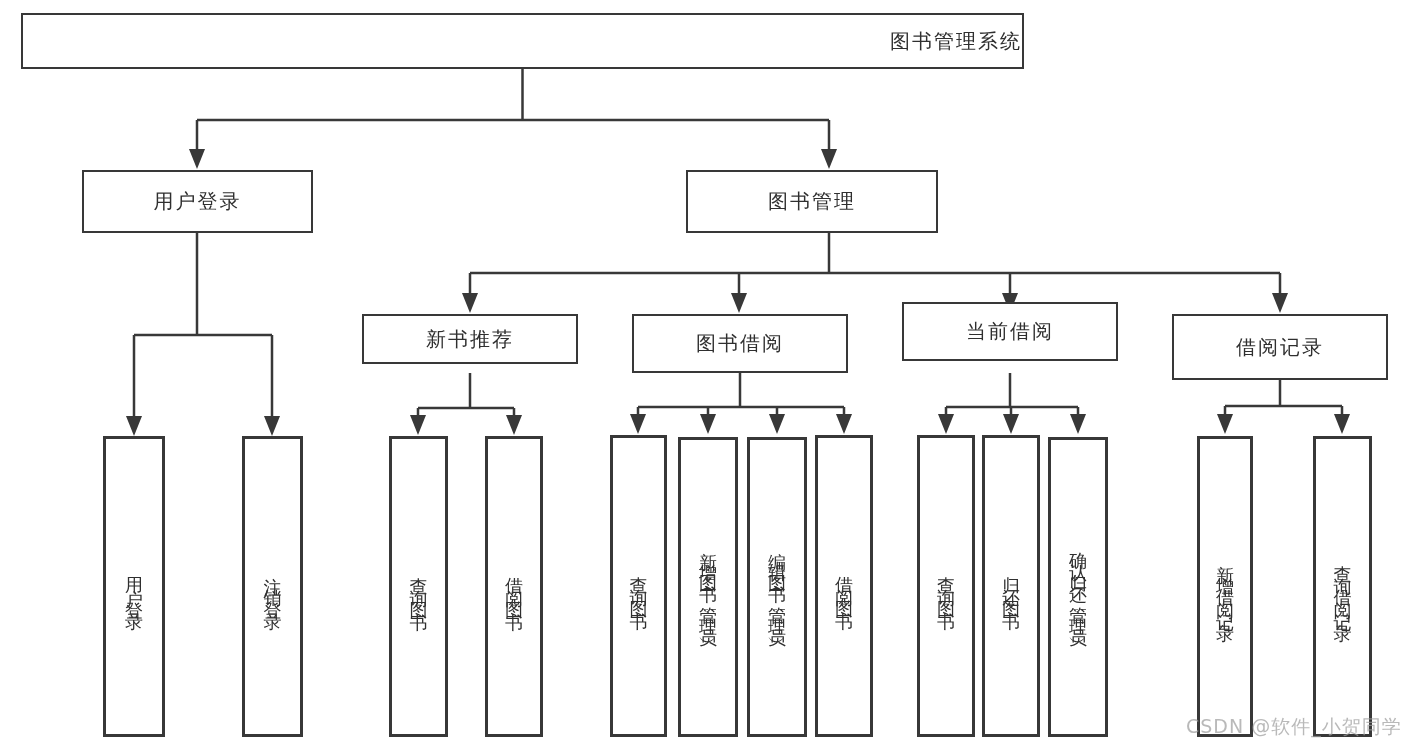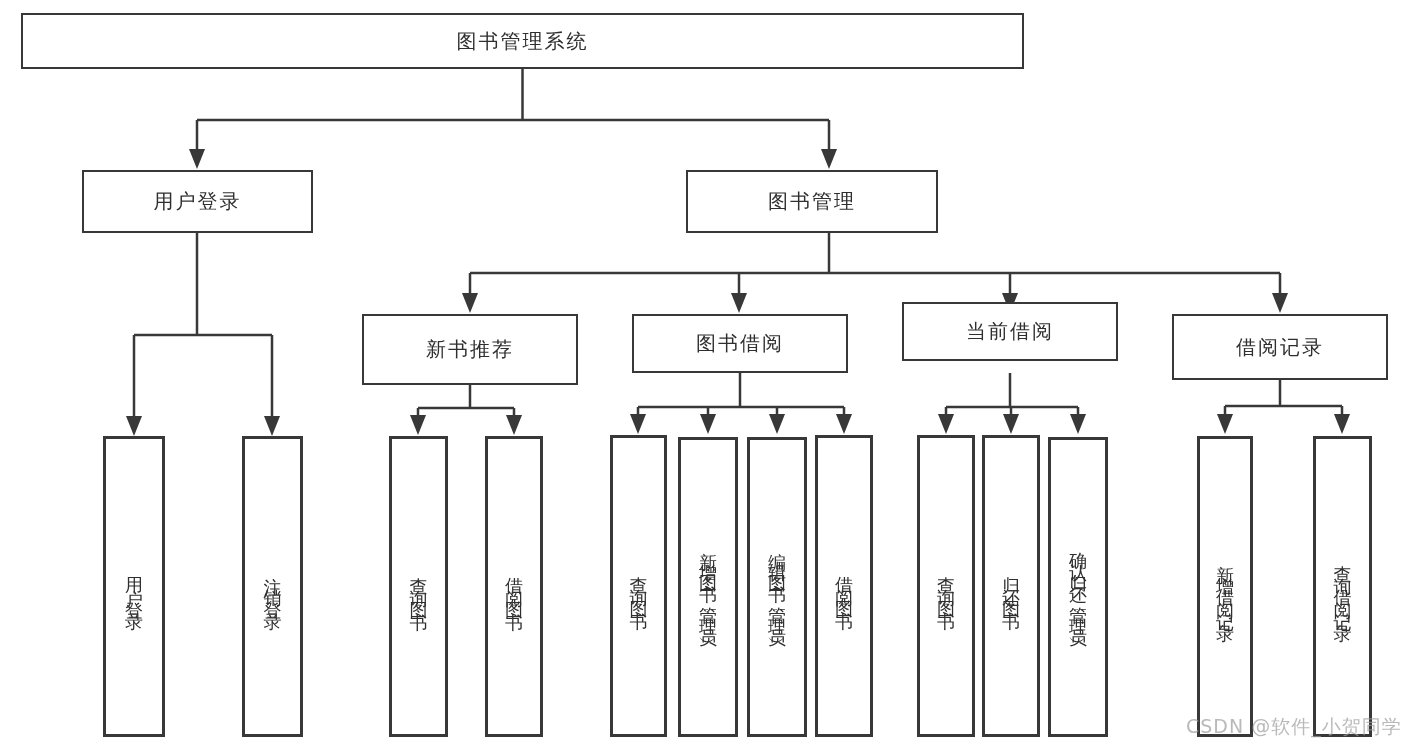--- a/index.html
+++ b/index.html
@@ -98,32 +98,32 @@
 
       <polygon points="938,414 954,414 946,434"></polygon>
       <polygon points="1003,414 1019,414 1011,434"></polygon>
       <polygon points="1070,414 1086,414 1078,434"></polygon>
 
       <polygon points="1217,414 1233,414 1225,434"></polygon>
       <polygon points="1334,414 1350,414 1342,434"></polygon>
     </g>
   </svg>
 
-  <div class="box" style="left:21px; top:13px; width:1003px; height:56px;">
+  <div class="box" style="left:21px; top:13px; width:1003px; height:56px;justify-content:flex-end;">
     <span>图书管理系统</span>
   </div>
 
   <div class="box" style="left:82px; top:170px; width:231px; height:63px;">
     <span>用户登录</span>
   </div>
   <div class="box" style="left:686px; top:170px; width:252px; height:63px;">
     <span>图书管理</span>
   </div>
 
-  <div class="box" style="left:362px; top:314px; width:216px; height:71px;">
+  <div class="box" style="left:362px; top:314px; width:216px; height:50px;">
     <span>新书推荐</span>
   </div>
   <div class="box" style="left:632px; top:314px; width:216px; height:59px;text-align:right;">
     <span>图书借阅</span>
   </div>
   <div class="box" style="left:902px; top:302px; width:216px; height:59px;">
     <span>当前借阅</span>
   </div>
   <div class="box" style="left:1172px; top:314px; width:216px; height:66px;">
     <span>借阅记录</span>

